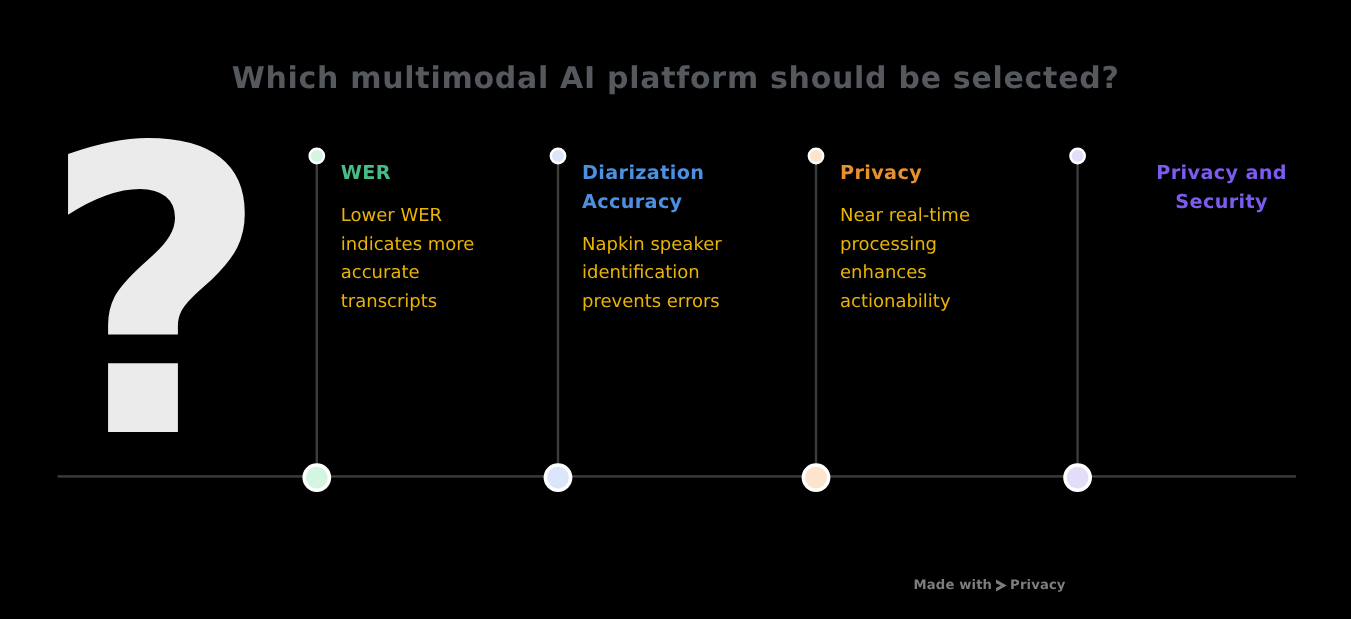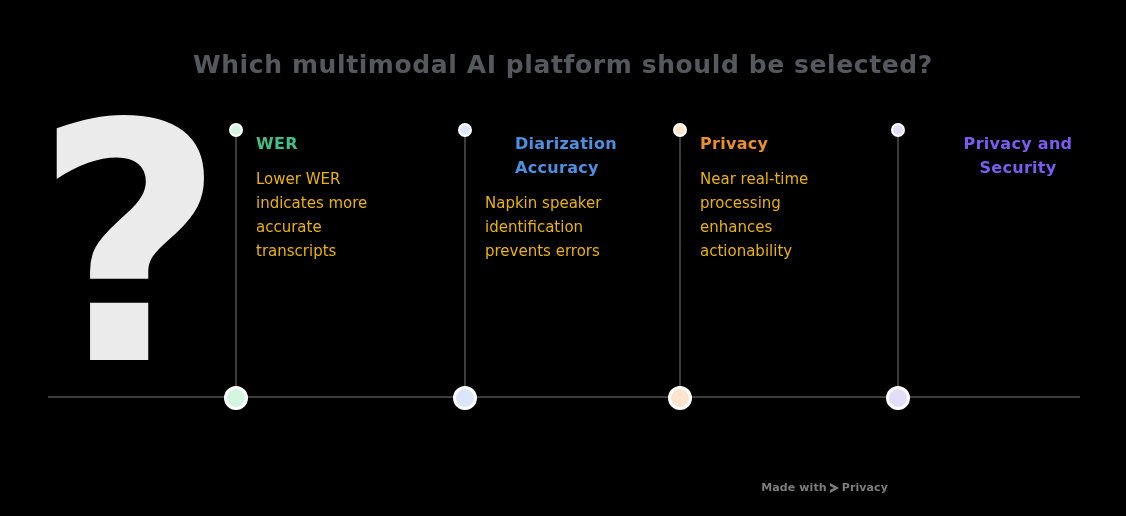--- a/index.html
+++ b/index.html
@@ -172,38 +172,38 @@
 
 <div class="canvas">
 
   <div class="title">Which multimodal AI platform should be selected?</div>
 
   <div class="qmark">?</div>
 
   <div class="baseline"></div>
 
   <div id="milestones-root">
-      <div class="milestone" style="left: 224px;">
+      <div class="milestone" style="left: 252px;">
         <div class="connector"></div>
         <div class="dot-top" style="background: rgb(211, 245, 226);"></div>
         <div class="dot-bottom" style="background: rgb(211, 245, 226);"></div>
         <div class="m-text">
           <div class="m-heading" style="color: rgb(70, 189, 134);">WER</div>
           <div class="m-body">Lower WER
 indicates more
 accurate
 transcripts</div>
         </div>
       </div>
       <div class="milestone" style="left: 453px;">
         <div class="connector"></div>
         <div class="dot-top" style="background: rgb(220, 230, 250);"></div>
         <div class="dot-bottom" style="background: rgb(220, 230, 250);"></div>
         <div class="m-text">
-          <div class="m-heading" style="color: rgb(77, 144, 226); margin-left: 30px;">Diarization
+          <div class="m-heading" style="color: rgb(77, 144, 226);">Diarization
 Accuracy</div>
           <div class="m-body">Napkin speaker
 identification
 prevents errors</div>
         </div>
       </div>
       <div class="milestone" style="left: 668px;">
         <div class="connector"></div>
         <div class="dot-top" style="background: rgb(252, 228, 205);"></div>
         <div class="dot-bottom" style="background: rgb(252, 228, 205);"></div>

